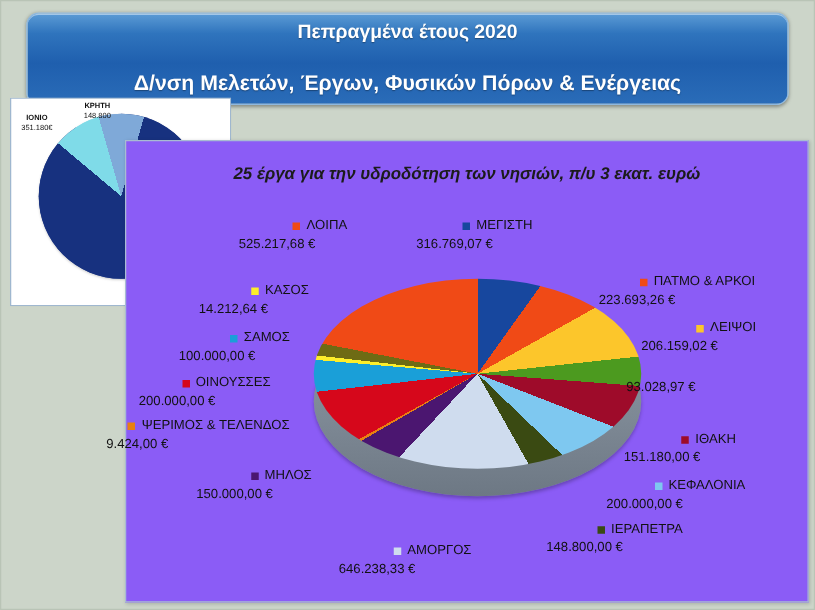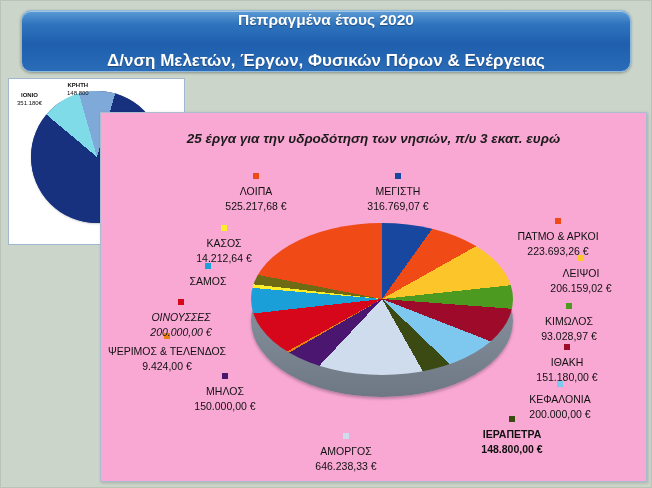--- a/index.html
+++ b/index.html
@@ -6,21 +6,21 @@
   body{
     width:652px;height:488px;
     background:#ccd5c9;
     font-family:"Liberation Sans","DejaVu Sans",sans-serif;
     overflow:hidden;
     position:relative;
   }
 
   
   #header-banner{
-    position:absolute;left:21px;top:10px;width:610px;height:62px;
+    position:absolute;left:21px;top:10px;width:610px;height:74px;
     border-radius:10px;
     background:linear-gradient(180deg,#5b9bd5 0%,#2f74bd 22%,#1f5fae 55%,#2a6cb8 100%);
     border:1px solid #8fb8dd;
     box-shadow:0 1px 3px rgba(0,0,0,.35), inset 0 1px 0 rgba(255,255,255,.45);
     display:flex;flex-direction:column;align-items:center;justify-content:center;
     box-sizing:border-box;
     gap:19px;
   }
   #header-banner .ttl{
     color:#ffffff;font-weight:bold;text-align:center;line-height:1.15;
@@ -58,21 +58,21 @@
   }
   .mini-lbl{position:absolute;font-size:6px;color:#101010;font-weight:bold;text-align:center;line-height:1.25;white-space:nowrap;}
   .mini-lbl .v{font-weight:normal;font-size:6px;}
   #mini-lbl-krhth{left:58px;top:3px;}
   #mini-lbl-ionio{left:8px;top:13px;}
   #mini-lbl-aigaio{left:110px;top:138px;}
 
   
   #chart-panel{
     position:absolute;left:100px;top:112px;width:545px;height:368px;
-    background:#f9a8d4;
+    background:#8b5cf6;
     border:1px solid #a8bcd2;
     box-shadow:1px 1px 3px rgba(0,0,0,.18);
   }
   #chart-title{
     position:absolute;left:0;top:18px;width:100%;text-align:center;
     font-size:13.5px;font-weight:bold;font-style:italic;color:#1b1b1b;
   }
 
   
   #pie-wrap{position:absolute;left:150px;top:110px;width:262px;height:190px;}
@@ -100,22 +100,22 @@
       #6e6b14 276.5deg 281deg,
       #f04a16 281deg 360deg);
     box-shadow:inset 0 0 0 0 rgba(0,0,0,0);
   }
 
   
   .lbl{position:absolute;font-size:10px;color:#111;line-height:1.45;white-space:nowrap;}
   .lbl .row1{display:flex;align-items:center;gap:5px;}
   .lbl .sq{width:6px;height:6px;display:inline-block;flex:0 0 auto;}
   .lbl .nm{font-size:10.5px;}
-  .lbl .val{display:block;text-align:center;font-size:10.5px;}
-  .lbl.ctr .row1{justify-content:center;flex-direction:column;}
+  .lbl .val{display:block;font-size:10.5px;}
+  .lbl.ctr .row1{justify-content:center;}
 
   
   #page-frame{
     position:absolute;left:0;top:0;width:652px;height:488px;
     border:1px solid #b9c4b6;box-sizing:border-box;pointer-events:none;
   }
 </style>
 </head>
 <body>
 
@@ -178,44 +178,40 @@
 
   <div class="lbl ctr" style="left:412px;top:142px;width:136px;">
     <div class="row1">
       <span class="sq" style="background:#fcc62b"></span>
       <span class="nm">ΛΕΙΨΟΙ</span>
     </div>
     <span class="val">206.159,02 €</span>
   </div>
 
   <div class="lbl ctr" style="left:400px;top:190px;width:136px;">
-    <div class="row1">
-      <span class="sq" style="background:#4c9a1f"></span>
-      <span class="nm">ΚΙΜΩΛΟΣ</span>
-    </div>
     <span class="val">93.028,97 €</span>
   </div>
 
   <div class="lbl ctr" style="left:398px;top:231px;width:136px;">
     <div class="row1">
       <span class="sq" style="background:#9e0b2a"></span>
       <span class="nm">ΙΘΑΚΗ</span>
     </div>
     <span class="val">151.180,00 €</span>
   </div>
 
   <div class="lbl ctr" style="left:384px;top:268px;width:150px;">
     <div class="row1">
       <span class="sq" style="background:#7ec8f0"></span>
       <span class="nm">ΚΕΦΑΛΟΝΙΑ</span>
     </div>
     <span class="val">200.000,00 €</span>
   </div>
 
-  <div class="lbl ctr" style="left:336px;top:303px;width:150px;font-weight:bold;">
+  <div class="lbl ctr" style="left:336px;top:303px;width:150px;">
     <div class="row1">
       <span class="sq" style="background:#3a4a12"></span>
       <span class="nm">ΙΕΡΑΠΕΤΡΑ</span>
     </div>
     <span class="val">148.800,00 €</span>
   </div>
 
   <div class="lbl ctr" style="left:170px;top:320px;width:150px;">
     <div class="row1">
       <span class="sq" style="background:#cfdcee"></span>
@@ -233,33 +229,34 @@
   </div>
 
   <div class="lbl ctr" style="left:-16px;top:220px;width:164px;">
     <div class="row1">
       <span class="sq" style="background:#e98012"></span>
       <span class="nm">ΨΕΡΙΜΟΣ &amp; ΤΕΛΕΝΔΟΣ</span>
     </div>
     <span class="val">9.424,00 €</span>
   </div>
 
-  <div class="lbl ctr" style="left:10px;top:186px;width:140px;font-style:italic;">
+  <div class="lbl ctr" style="left:10px;top:186px;width:140px;">
     <div class="row1">
       <span class="sq" style="background:#d6071b"></span>
       <span class="nm">ΟΙΝΟΥΣΣΕΣ</span>
     </div>
     <span class="val">200.000,00 €</span>
   </div>
 
   <div class="lbl ctr" style="left:42px;top:150px;width:130px;">
     <div class="row1">
       <span class="sq" style="background:#1a9fd8"></span>
       <span class="nm">ΣΑΜΟΣ</span>
     </div>
+    <span class="val">100.000,00 €</span>
   </div>
 
   <div class="lbl ctr" style="left:58px;top:112px;width:130px;">
     <div class="row1">
       <span class="sq" style="background:#fdee2a"></span>
       <span class="nm">ΚΑΣΟΣ</span>
     </div>
     <span class="val">14.212,64 €</span>
   </div>
 

